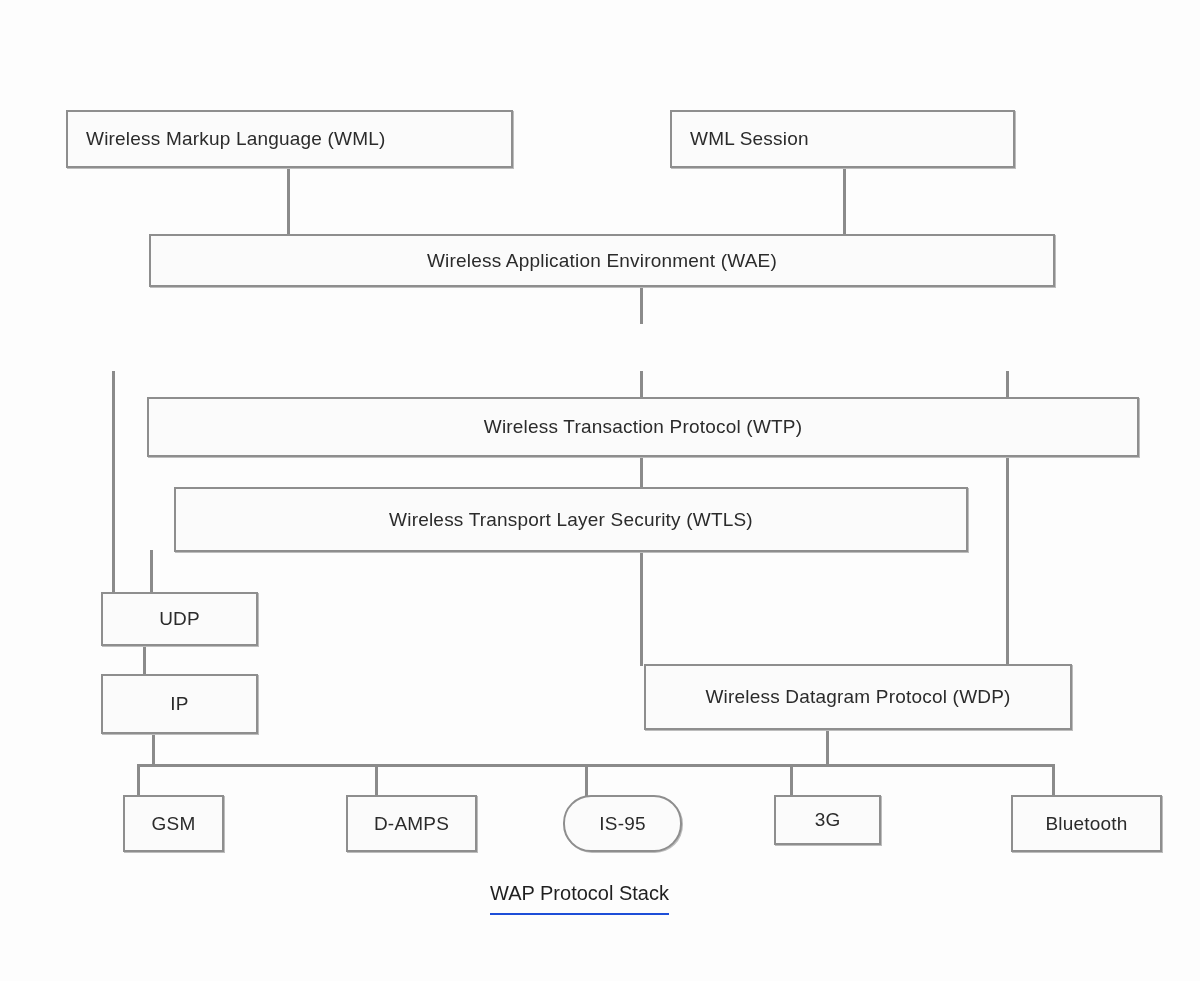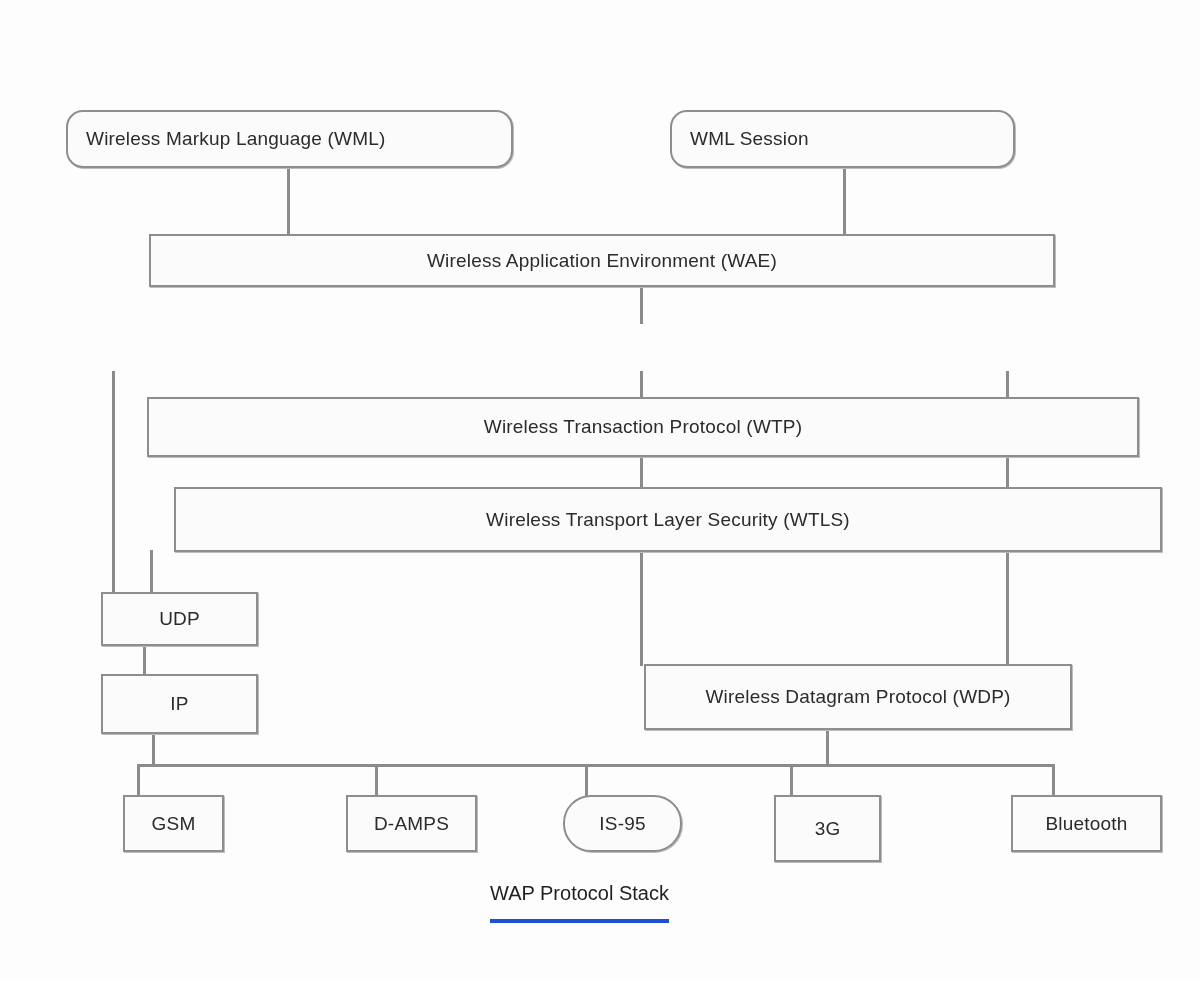--- a/index.html
+++ b/index.html
@@ -28,36 +28,36 @@
     box-shadow: 1px 1px 0 0 #bdbdbd;
     display: flex;
     align-items: center;
     font-size: 19px;
     letter-spacing: .2px;
     color: #2b2b2b;
     white-space: nowrap;
     z-index: 3;
   }
   .node.center { justify-content: center; margin-left: 36px; }
-  .node.left   { justify-content: flex-start; padding-left: 18px; border-radius: 17px; }
+  .node.left   { justify-content: flex-start; padding-left: 18px; }
 
   .line {
     position: absolute;
     background: #8b8b8b;
     z-index: 1;
   }
   .vline { width: 3px; }
   .hline { height: 3px; }
 
   #caption {
     position: absolute;
     font-size: 20px;
     color: #1f1f1f;
-    border-bottom: 4px solid #1d4ed8;
-    padding-bottom: 14px;
+    border-bottom: 2px solid #1d4ed8;
+    padding-bottom: 8px;
     white-space: nowrap;
   }
 </style>
 </head>
 <body>
 
 <div id="diagram">
 
   <div class="line vline" style="left:287px; top:166px; height:70px;"></div>
 
@@ -101,21 +101,21 @@
 
   <div class="node center" style="left:113px; top:234px; width:906px; height:53px;">
     <span>Wireless Application Environment (WAE)</span>
   </div>
 
 
   <div class="node center" style="left:111px; top:397px; width:992px; height:60px;">
     <span>Wireless Transaction Protocol (WTP)</span>
   </div>
 
-  <div class="node center" style="left:138px; top:487px; width:988px; height:65px;">
+  <div class="node center" style="left:138px; top:487px; width:794px; height:65px;">
     <span>Wireless Transport Layer Security (WTLS)</span>
   </div>
 
   <div class="node center" style="left:65px; top:592px; width:157px; height:54px;">
     <span>UDP</span>
   </div>
 
   <div class="node center" style="left:65px; top:674px; width:157px; height:60px;">
     <span>IP</span>
   </div>
@@ -129,21 +129,21 @@
   </div>
 
   <div class="node center" style="left:310px; top:795px; width:131px; height:57px;">
     <span>D-AMPS</span>
   </div>
 
   <div class="node center" style="left:527px; top:795px; width:119px; height:57px;border-radius:28px;">
     <span>IS-95</span>
   </div>
 
-  <div class="node center" style="left:738px; top:795px; width:107px; height:67px;align-items:center;">
+  <div class="node center" style="left:738px; top:795px; width:107px; height:50px;align-items:center;">
     <span>3G</span>
   </div>
 
   <div class="node center" style="left:975px; top:795px; width:151px; height:57px;">
     <span>Bluetooth</span>
   </div>
 
   <div id="caption" style="left:490px; top:882px;">WAP Protocol  Stack</div>
 
 </div>

